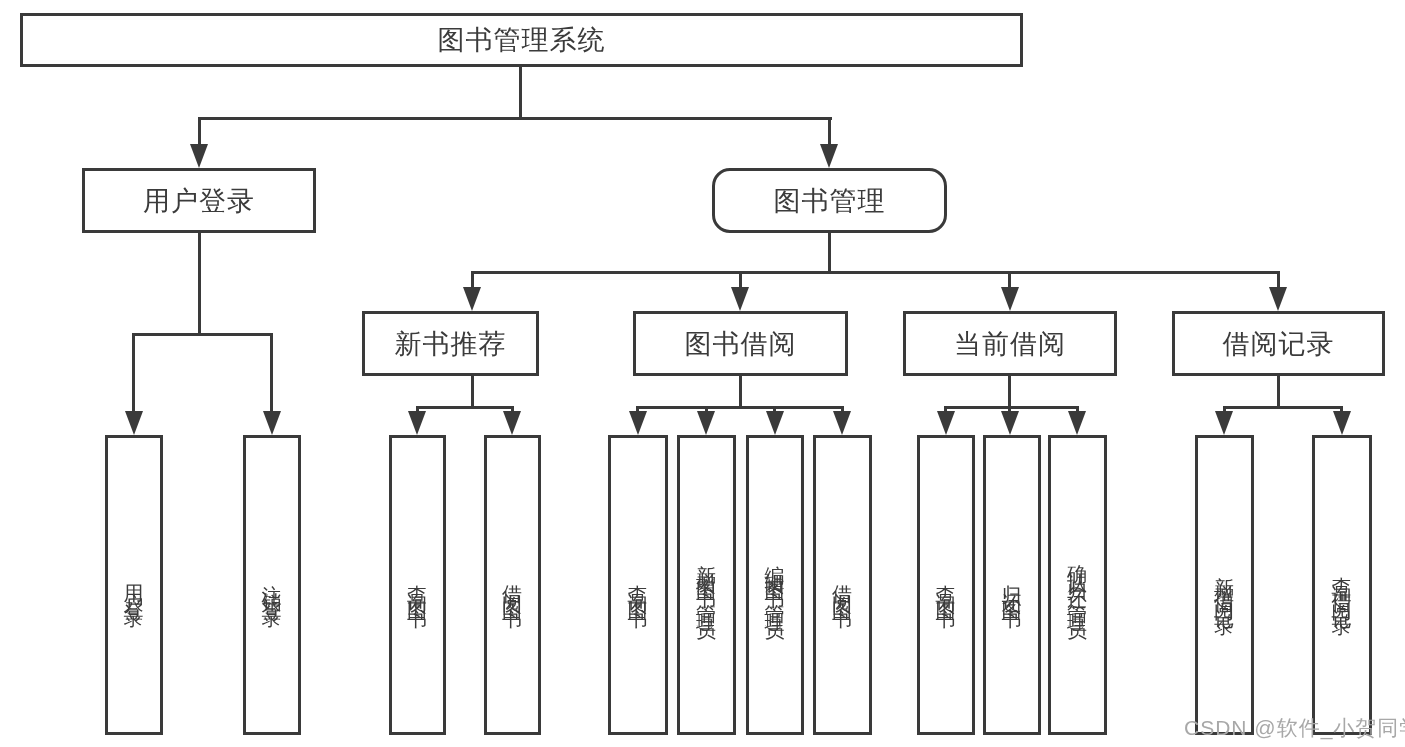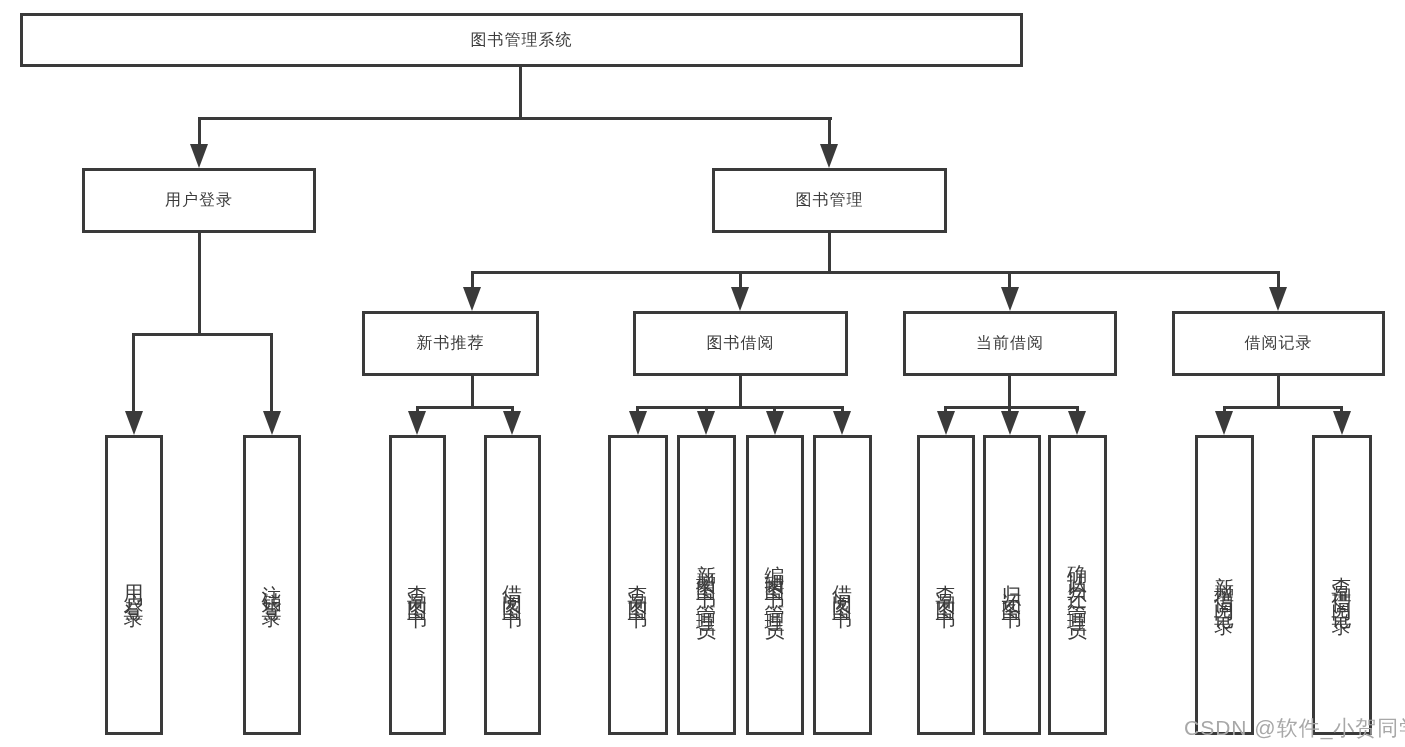--- a/index.html
+++ b/index.html
@@ -10,21 +10,21 @@
     font-family:"Liberation Sans","DejaVu Sans",sans-serif;
     color:#3b3b3b;
     overflow:hidden;
   }
   .box{
     position:absolute;
     box-sizing:border-box;
     border:3px solid #3a3a3a;
     background:#ffffff;
     display:flex;align-items:center;justify-content:center;
-    font-size:16px;
+    font-size:27px;
     letter-spacing:1px;
     text-align:center;
   }
   .leaf{
     position:absolute;
     box-sizing:border-box;
     border:3px solid #3a3a3a;
     background:#ffffff;
     top:435px;height:300px;
     display:flex;align-items:center;justify-content:center;
@@ -56,21 +56,21 @@
   }
 </style>
 </head>
 <body>
 
 <div class="canvas">
 
   <div class="box" style="left:20px;top:13px;width:1003px;height:54px;">图书管理系统</div>
 
   <div class="box" style="left:82px;top:168px;width:234px;height:65px;">用户登录</div>
-  <div class="box" style="left:712px;top:168px;width:235px;height:65px;">图书管理</div>
+  <div class="box" style="left:712px;top:168px;width:235px;height:65px;border-radius:18px;">图书管理</div>
 
   <div class="box" style="left:362px;top:311px;width:177px;height:65px;">新书推荐</div>
   <div class="box" style="left:633px;top:311px;width:215px;height:65px;">图书借阅</div>
   <div class="box" style="left:903px;top:311px;width:214px;height:65px;">当前借阅</div>
   <div class="box" style="left:1172px;top:311px;width:213px;height:65px;">借阅记录</div>
 
   <div class="leaf" style="left:105px;width:58px;">
     <span class="vtext">用户登录</span>
   </div>
   <div class="leaf" style="left:243px;width:58px;">

